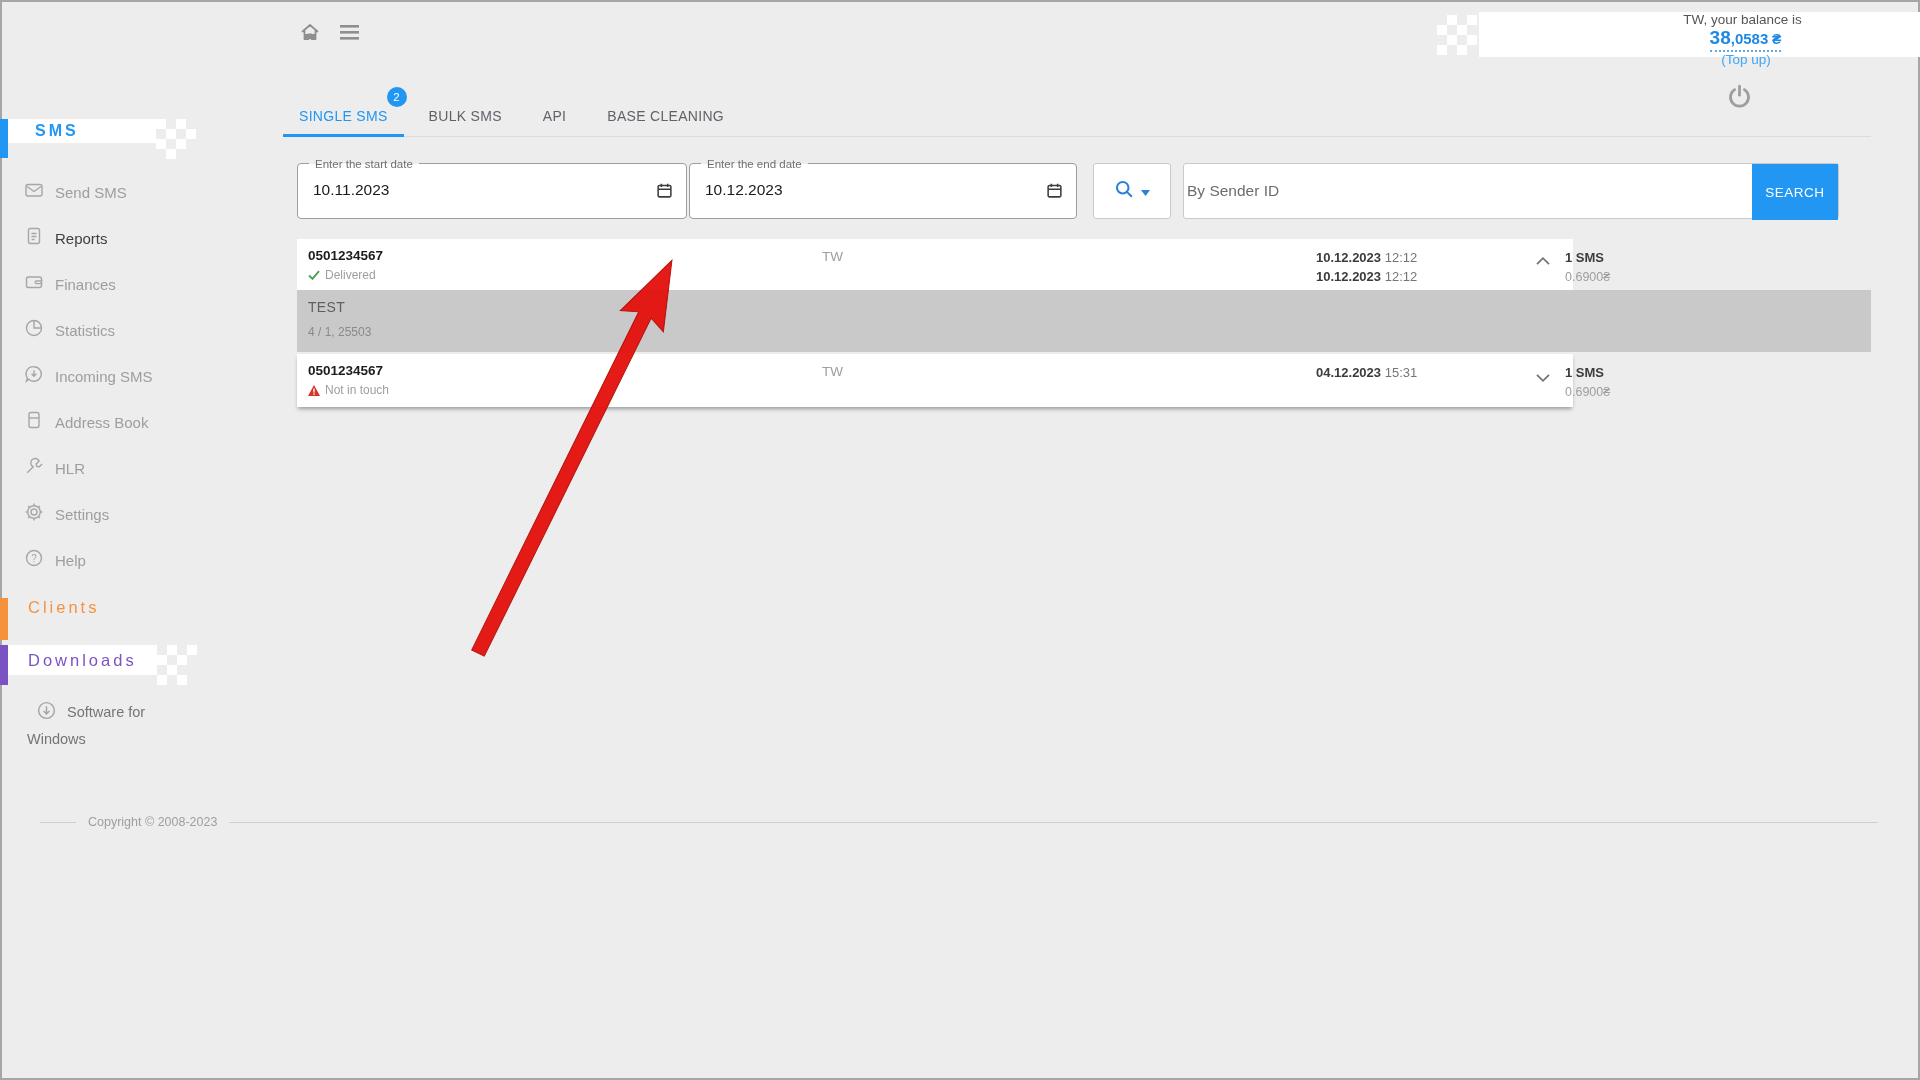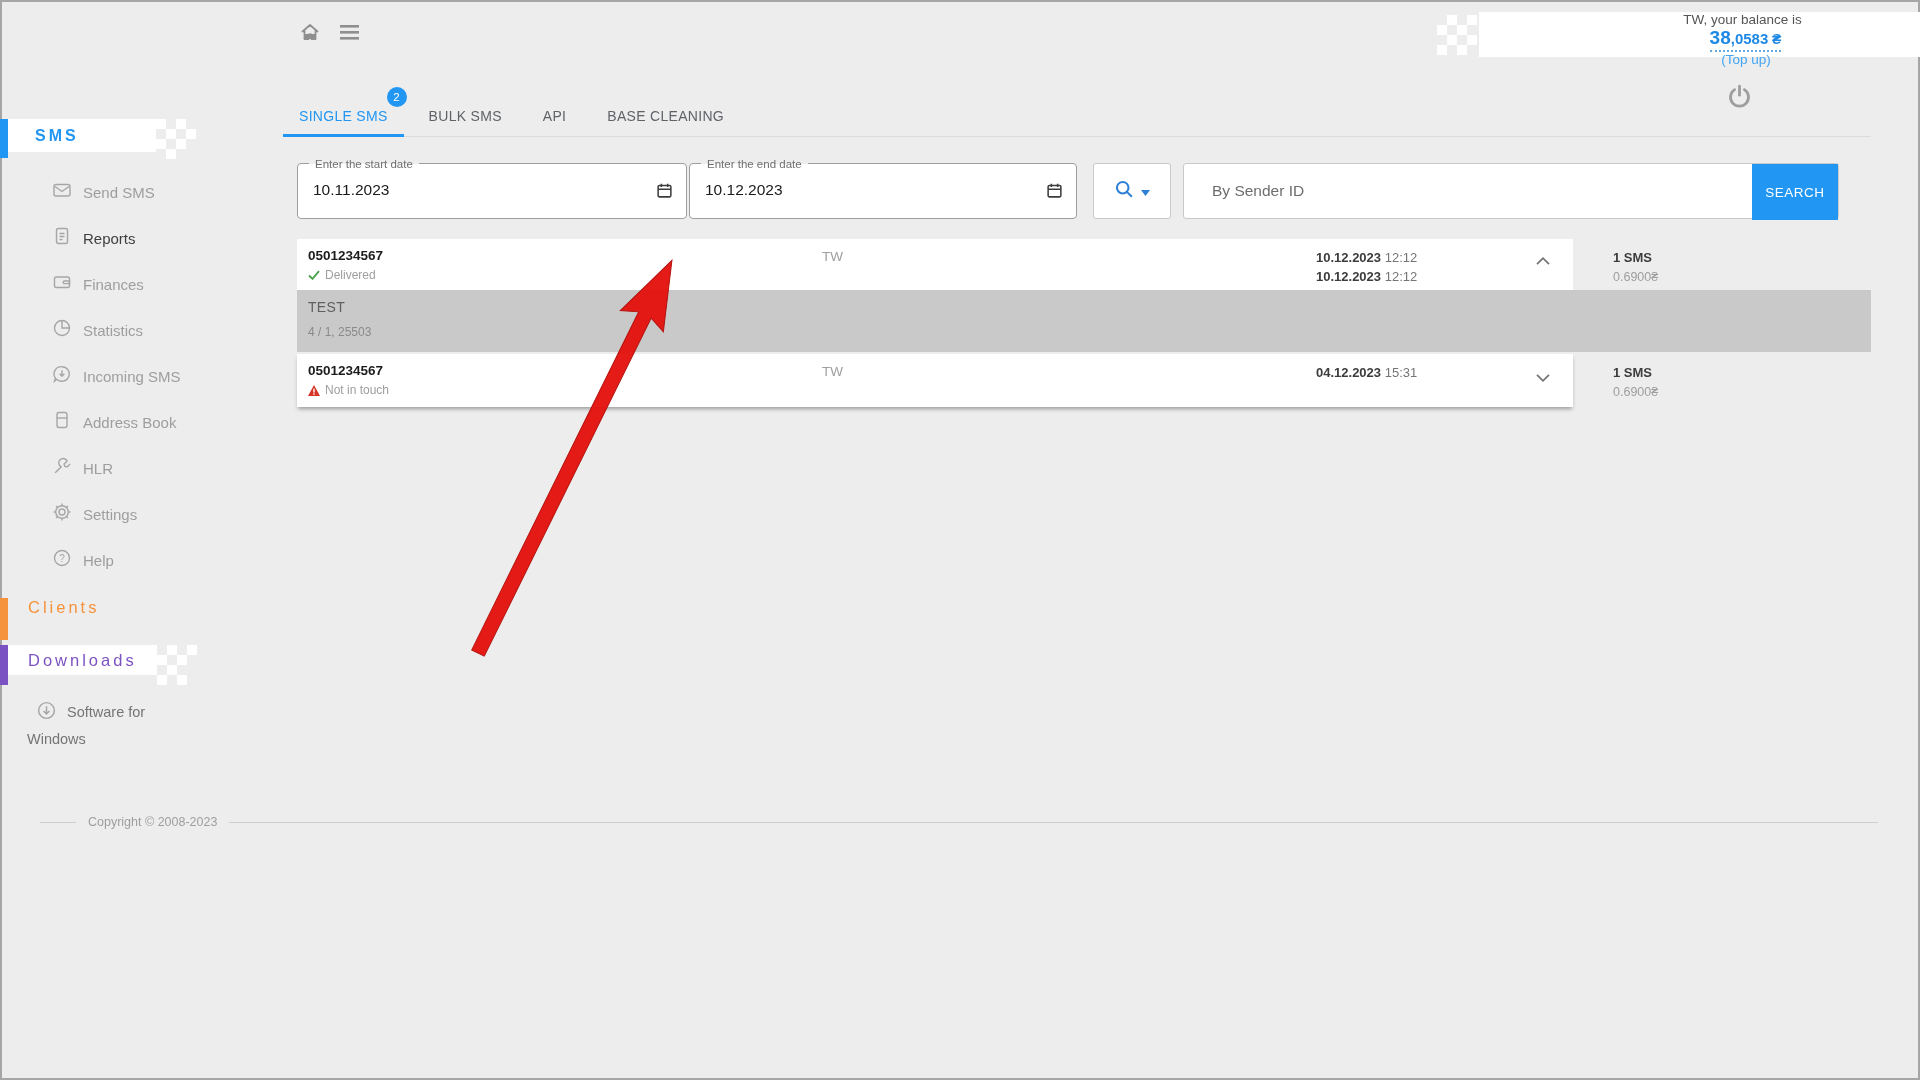--- a/index.html
+++ b/index.html
@@ -16,26 +16,26 @@
   .balance-int { font-size:19px; }
   .balance-frac { font-size:15px; }
   .balance-cur { font-size:14px; font-weight:bold; }
   .topup { color:#42a5f5; margin-left:7px; cursor:pointer; }
   .lang-wrap { margin-left:auto; display:flex; align-items:center; gap:7px; }
   .lang-label { font-size:15px; color:#0c4a6e; }
   .power-btn { margin-left:28px; margin-right:34px; cursor:pointer; line-height:0; }
   .decor { position:absolute; line-height:0; }
 
   
-  .sms-header { position:absolute; left:0; top:119px; width:156px; height:33px; background:#fff;
+  .sms-header { position:absolute; left:0; top:119px; width:156px; height:24px; background:#fff;
                 display:flex; align-items:center; }
   .sms-header .bar { position:absolute; left:0; top:0; width:8px; height:39px; background:#2196f3; }
   .sms-header .txt { margin-left:35px; color:#2196f3; font-size:16px; letter-spacing:3px; font-weight:bold; }
   .side-nav { position:absolute; left:0; top:169px; width:240px; }
-  .side-item { height:46px; display:flex; align-items:center; padding-left:52px; gap:11px; cursor:pointer; }
+  .side-item { height:46px; display:flex; align-items:center; padding-left:24px; gap:11px; cursor:pointer; }
   .side-item .lbl { font-size:15px; color:#9e9e9e; }
   .side-item.active .lbl { color:#3f3f3f; }
   .side-item svg { flex:0 0 auto; }
 
   .clients-block { position:absolute; left:0; top:598px; width:200px; height:42px; display:flex; align-items:flex-start; cursor:pointer; }
   .clients-block .bar { position:absolute; left:0; top:0; width:8px; height:42px; background:#f5923c; }
   .clients-block .txt { margin-left:28px; color:#f5923c; font-size:16.5px; letter-spacing:3px; }
   .downloads-block { position:absolute; left:0; top:645px; width:157px; height:30px; background:#fff; display:flex; align-items:center; cursor:pointer; }
   .downloads-block .bar { position:absolute; left:0; top:0; width:8px; height:40px; background:#7b52c2; }
   .downloads-block .txt { margin-left:28px; color:#7b52c2; font-size:16.5px; letter-spacing:3px; }
@@ -65,37 +65,37 @@
   .datebox .legend { position:absolute; top:-9px; left:11px; height:18px; line-height:18px; padding:0 6px;
                      font-size:11.5px; color:#6f6f6f;
                      background:linear-gradient(to bottom, #ededed 50%, #ffffff 50%); }
   .datebox input { position:absolute; left:15px; top:17px; width:320px; border:none; outline:none;
                    font-family:"Liberation Sans",sans-serif; font-size:15.5px; color:#1a1a1a; background:transparent; }
   .datebox .cal { position:absolute; right:13px; top:18px; cursor:pointer; line-height:0; }
 
   .search-type { margin-left:16px; width:78px; height:56px; background:#fff; border:1px solid #c9c9c9; border-radius:3px;
                  display:flex; align-items:center; justify-content:center; gap:6px; cursor:pointer; }
   .search-wrap { margin-left:12px; width:656px; height:56px; display:flex; border:1px solid #c9c9c9; border-radius:3px; background:#fff; overflow:visible; position:relative; }
-  .search-wrap input { flex:1; border:none; outline:none; padding-left:28px; font-family:"Liberation Sans",sans-serif;
+  .search-wrap input { flex:1; border:none; outline:none; padding-left:3px; font-family:"Liberation Sans",sans-serif;
                        font-size:15.5px; color:#333; background:transparent; }
   .search-wrap input::placeholder { color:#6d6d6d; opacity:1; }
   .search-btn { width:86px; height:56px; background:#2196f3; color:#fff; border:none; font-family:"Liberation Sans",sans-serif;
                 font-size:13.5px; letter-spacing:0.5px; cursor:pointer; }
 
   
   .msg-row { position:absolute; left:297px; width:1276px; background:#fff; }
   .row1 { top:239px; height:51px; }
   .row-expanded { position:absolute; left:297px; top:290px; width:1574px; height:62px; background:#c9c9c9; }
   .row2 { top:354px; height:53px; box-shadow:0 3px 4px -1px rgba(0,0,0,0.35); }
   .cell-phone { position:absolute; left:11px; top:9px; font-size:13.5px; font-weight:bold; color:#1c1c1c; }
   .cell-status { position:absolute; left:11px; top:29px; display:flex; align-items:center; gap:5px; font-size:12px; color:#9e9e9e; }
   .cell-sender { position:absolute; left:525px; top:10px; font-size:13.5px; color:#9e9e9e; }
   .cell-dates { position:absolute; left:1019px; top:9px; font-size:13px; color:#757575; line-height:19px; }
   .cell-dates b { color:#3c3c3c; }
-  .cell-count { position:absolute; left:1316px; top:9px; font-size:13px; line-height:19px; }
+  .cell-count { position:absolute; left:1268px; top:9px; font-size:13px; line-height:19px; }
   .cell-count .cnt { font-weight:bold; color:#3c3c3c; }
   .cell-count .price { color:#9e9e9e; font-size:12.5px; }
   .cell-chevron { position:absolute; right:22px; top:17px; cursor:pointer; line-height:0; }
   .row2 .cell-chevron { top:19px; }
   .exp-text { position:absolute; left:11px; top:9px; font-size:14px; color:#5f5f5f; letter-spacing:0.3px; }
   .exp-meta { position:absolute; left:11px; top:35px; font-size:12px; color:#8a8a8a; }
 
   .arrow-overlay { position:absolute; left:0; top:0; width:1920px; height:1080px; pointer-events:none; z-index:50; }
 </style>
 </head>

